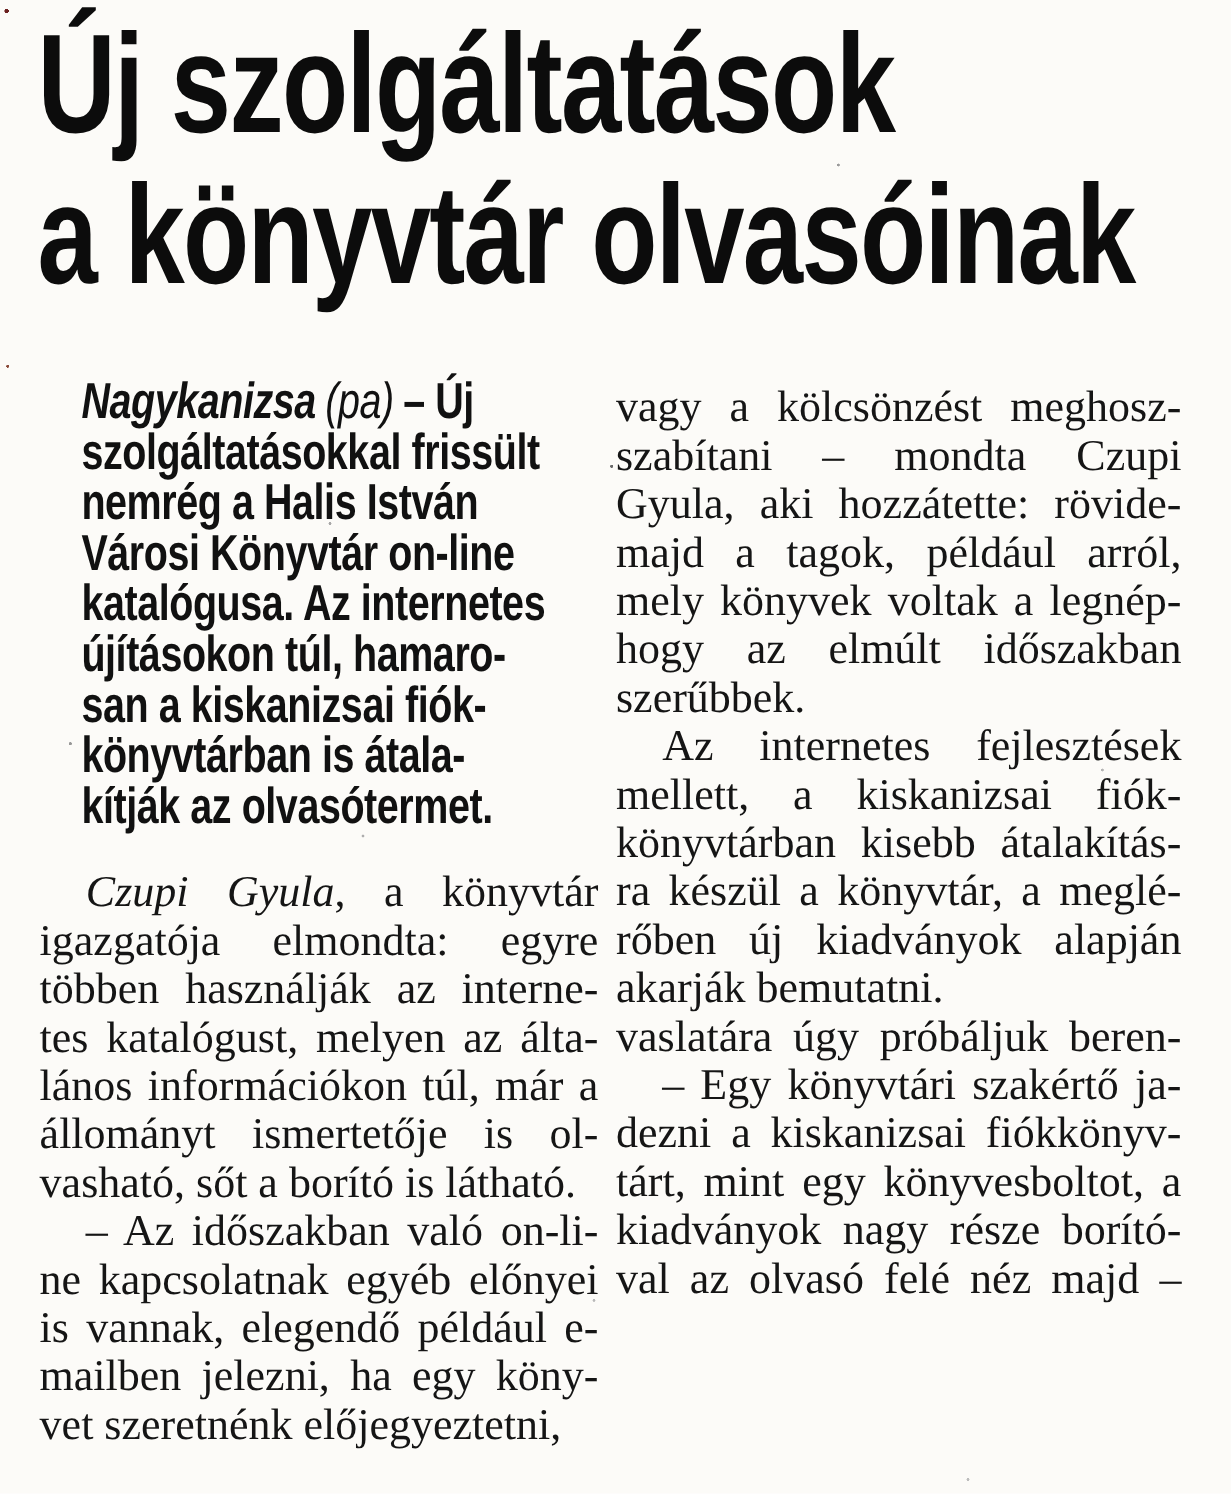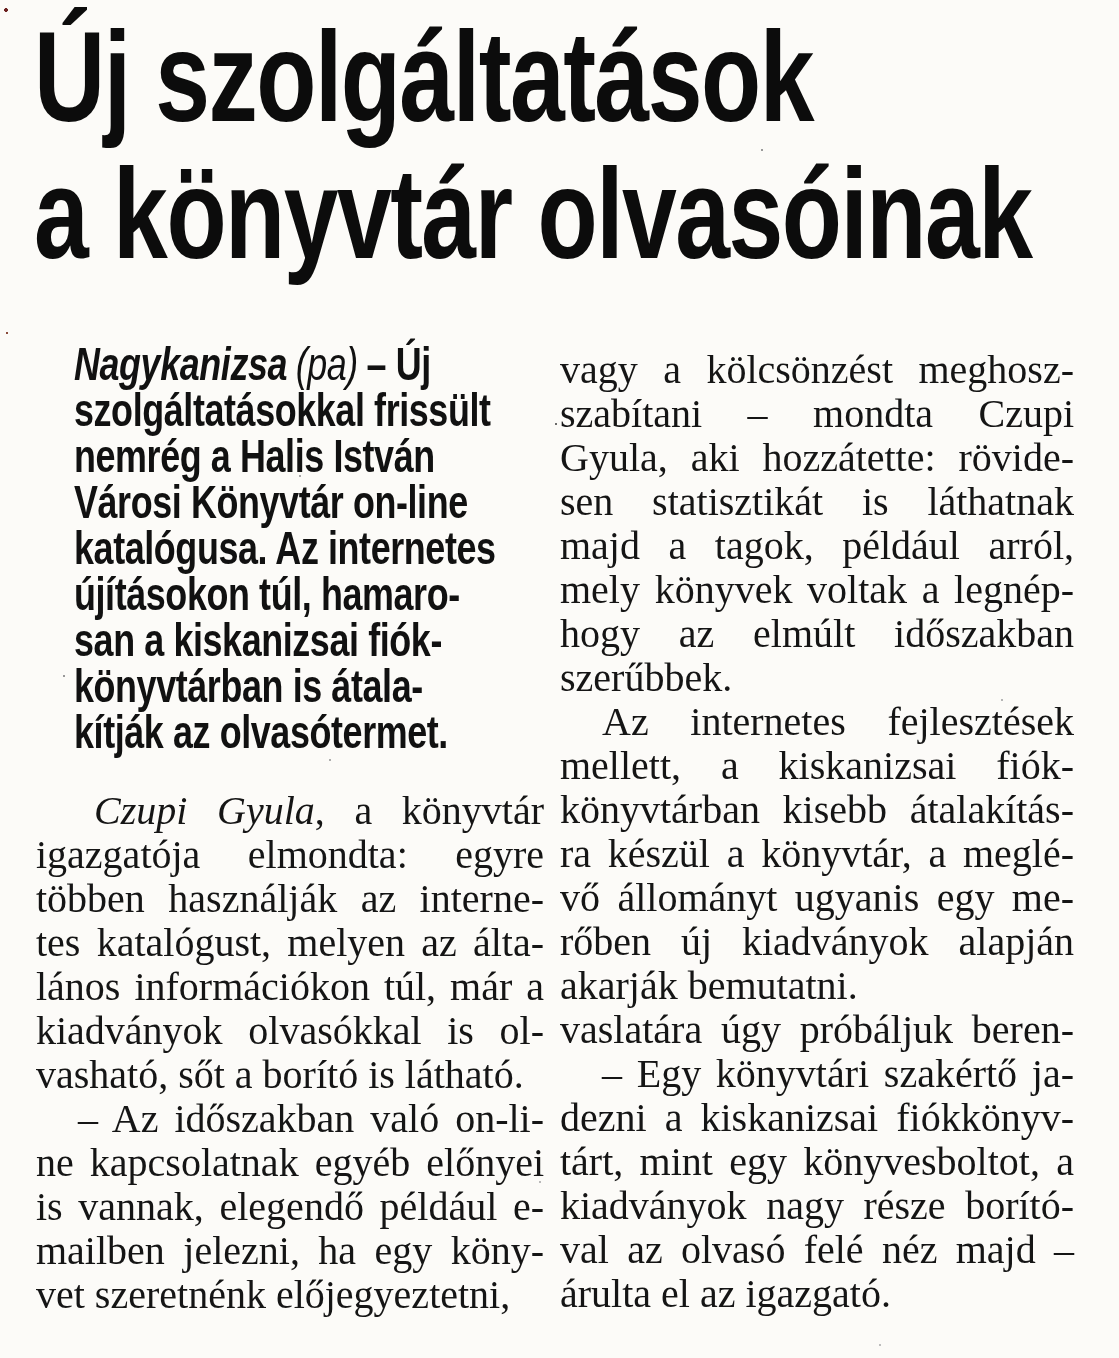--- a/index.html
+++ b/index.html
@@ -46,21 +46,21 @@
     position:absolute;
     font:400 40px/44px "Liberation Serif", serif;
     color:#151515;
   }
   .left-col  { left:36px;  top:789px; width:508px; }
   .right-col { left:560px; top:348px; width:514px; }
 
   .tline { text-align:justify; text-align-last:justify; }
   .tline.last { text-align-last:left; }
   .indent-first > .tline.first, .tline.indent { text-indent:42px; }
-  .it { font-style:italic;margin-left:16px; }
+  .it { font-style:italic; }
 </style>
 </head>
 <body>
 
 <div class="page">
 
   <h1 class="headline">
     <div class="hl">Új szolgáltatások</div>
     <div class="hl">a könyvtár olvasóinak</div>
   </h1>
@@ -80,57 +80,54 @@
   </div>
 
   <div class="body left-col">
     <div class="para">
       <div class="tline first indent"><span class="it">Czupi Gyula</span><span>, a könyvtár</span></div>
       <div>
           <div class="tline first">igazgatója elmondta: egyre</div>
           <div class="tline">többen használják az interne-</div>
           <div class="tline">tes katalógust, melyen az álta-</div>
           <div class="tline">lános információkon túl, már a</div>
-          <div class="tline">kiadványok olvasókkal is ol-</div>
+          <div class="tline">állományt ismertetője is ol-</div>
           <div class="tline last">vasható, sőt a borító is látható.</div>
         </div>
     </div>
     <div class="para indent-first">
         <div class="tline first">– Az időszakban való on-li-</div>
         <div class="tline">ne kapcsolatnak egyéb előnyei</div>
         <div class="tline">is vannak, elegendő például e-</div>
         <div class="tline">mailben jelezni, ha egy köny-</div>
         <div class="tline last">vet szeretnénk előjegyeztetni,</div>
       </div>
   </div>
 
   <div class="body right-col">
     <div class="para">
         <div class="tline first">vagy a kölcsönzést meghosz-</div>
         <div class="tline">szabítani – mondta Czupi</div>
         <div class="tline">Gyula, aki hozzátette: rövide-</div>
-        <div class="tline">sen statisztikát is láthatnak</div>
         <div class="tline">majd a tagok, például arról,</div>
         <div class="tline">mely könyvek voltak a legnép-</div>
         <div class="tline">hogy az elmúlt időszakban</div>
         <div class="tline last">szerűbbek.</div>
       </div>
     <div class="para indent-first">
         <div class="tline first">Az internetes fejlesztések</div>
         <div class="tline">mellett, a kiskanizsai fiók-</div>
         <div class="tline">könyvtárban kisebb átalakítás-</div>
         <div class="tline">ra készül a könyvtár, a meglé-</div>
-        <div class="tline">vő állományt ugyanis egy me-</div>
         <div class="tline">rőben új kiadványok alapján</div>
         <div class="tline last">akarják bemutatni.</div>
       </div>
     <div class="para indent-first">
         <div class="tline">vaslatára úgy próbáljuk beren-</div>
         <div class="tline first">– Egy könyvtári szakértő ja-</div>
         <div class="tline">dezni a kiskanizsai fiókkönyv-</div>
         <div class="tline">tárt, mint egy könyvesboltot, a</div>
         <div class="tline">kiadványok nagy része borító-</div>
         <div class="tline">val az olvasó felé néz majd –</div>
-        <div class="tline last">árulta el az igazgató.</div>
       </div>
   </div>
 
 </div>
 
 </body></html>

